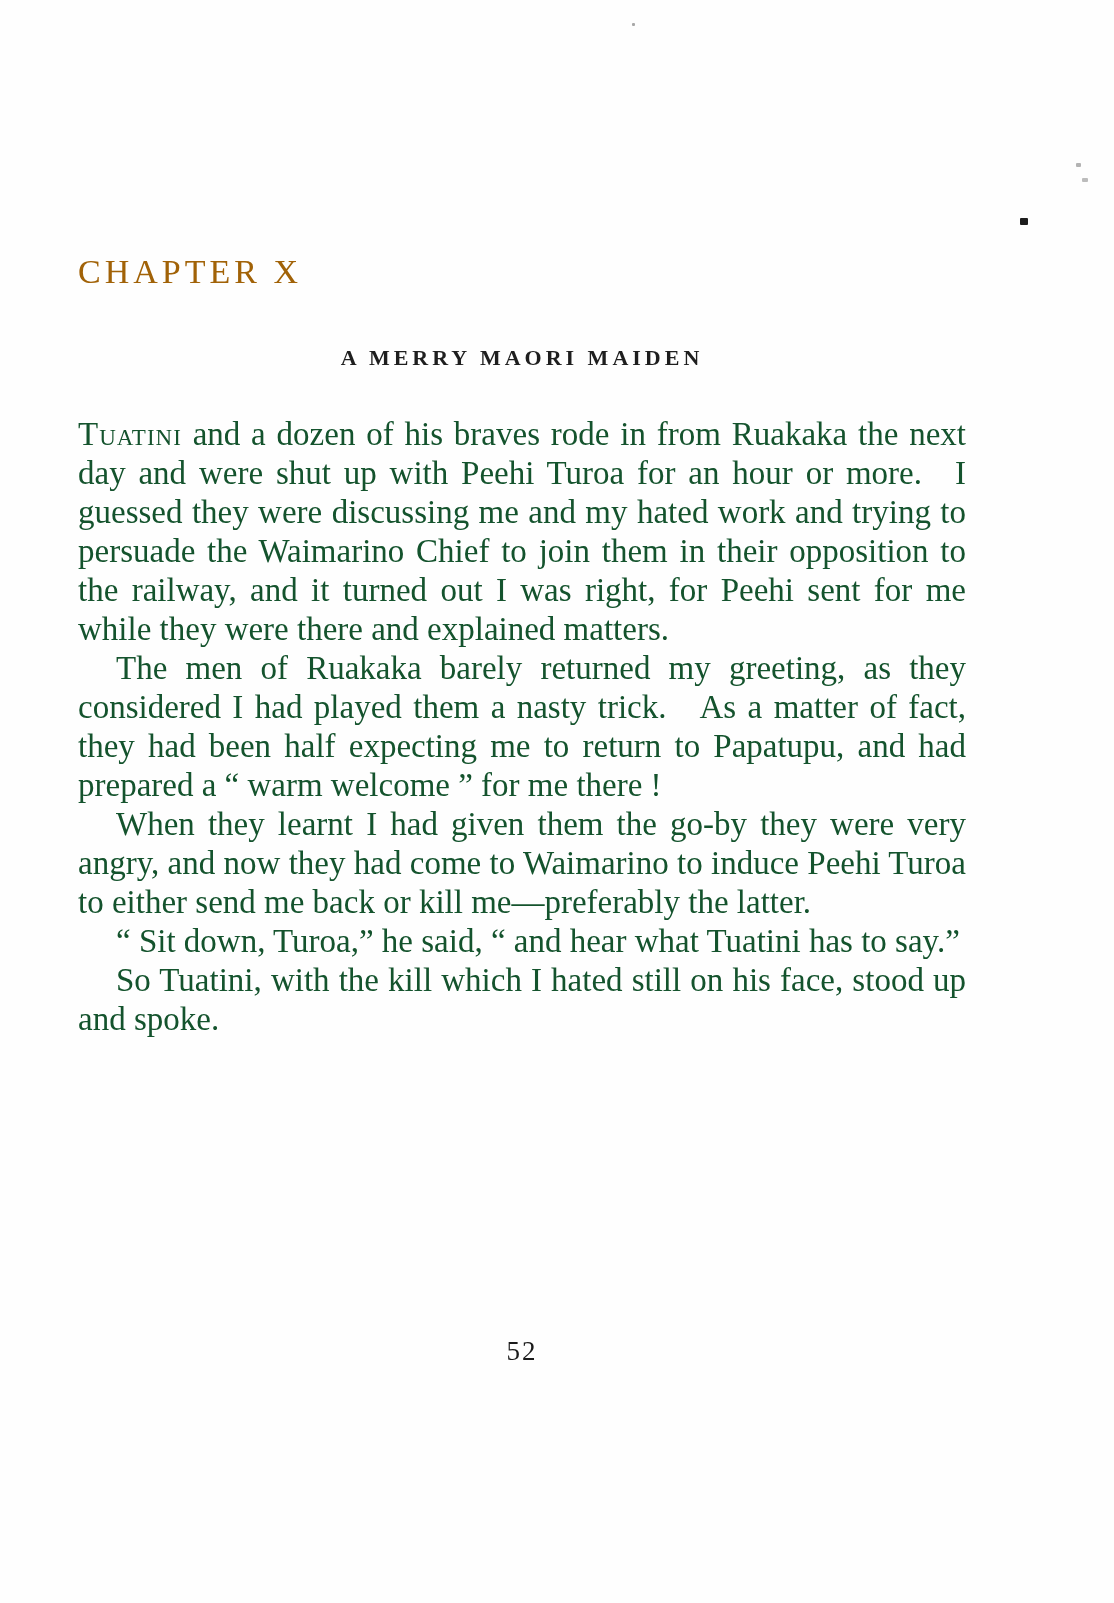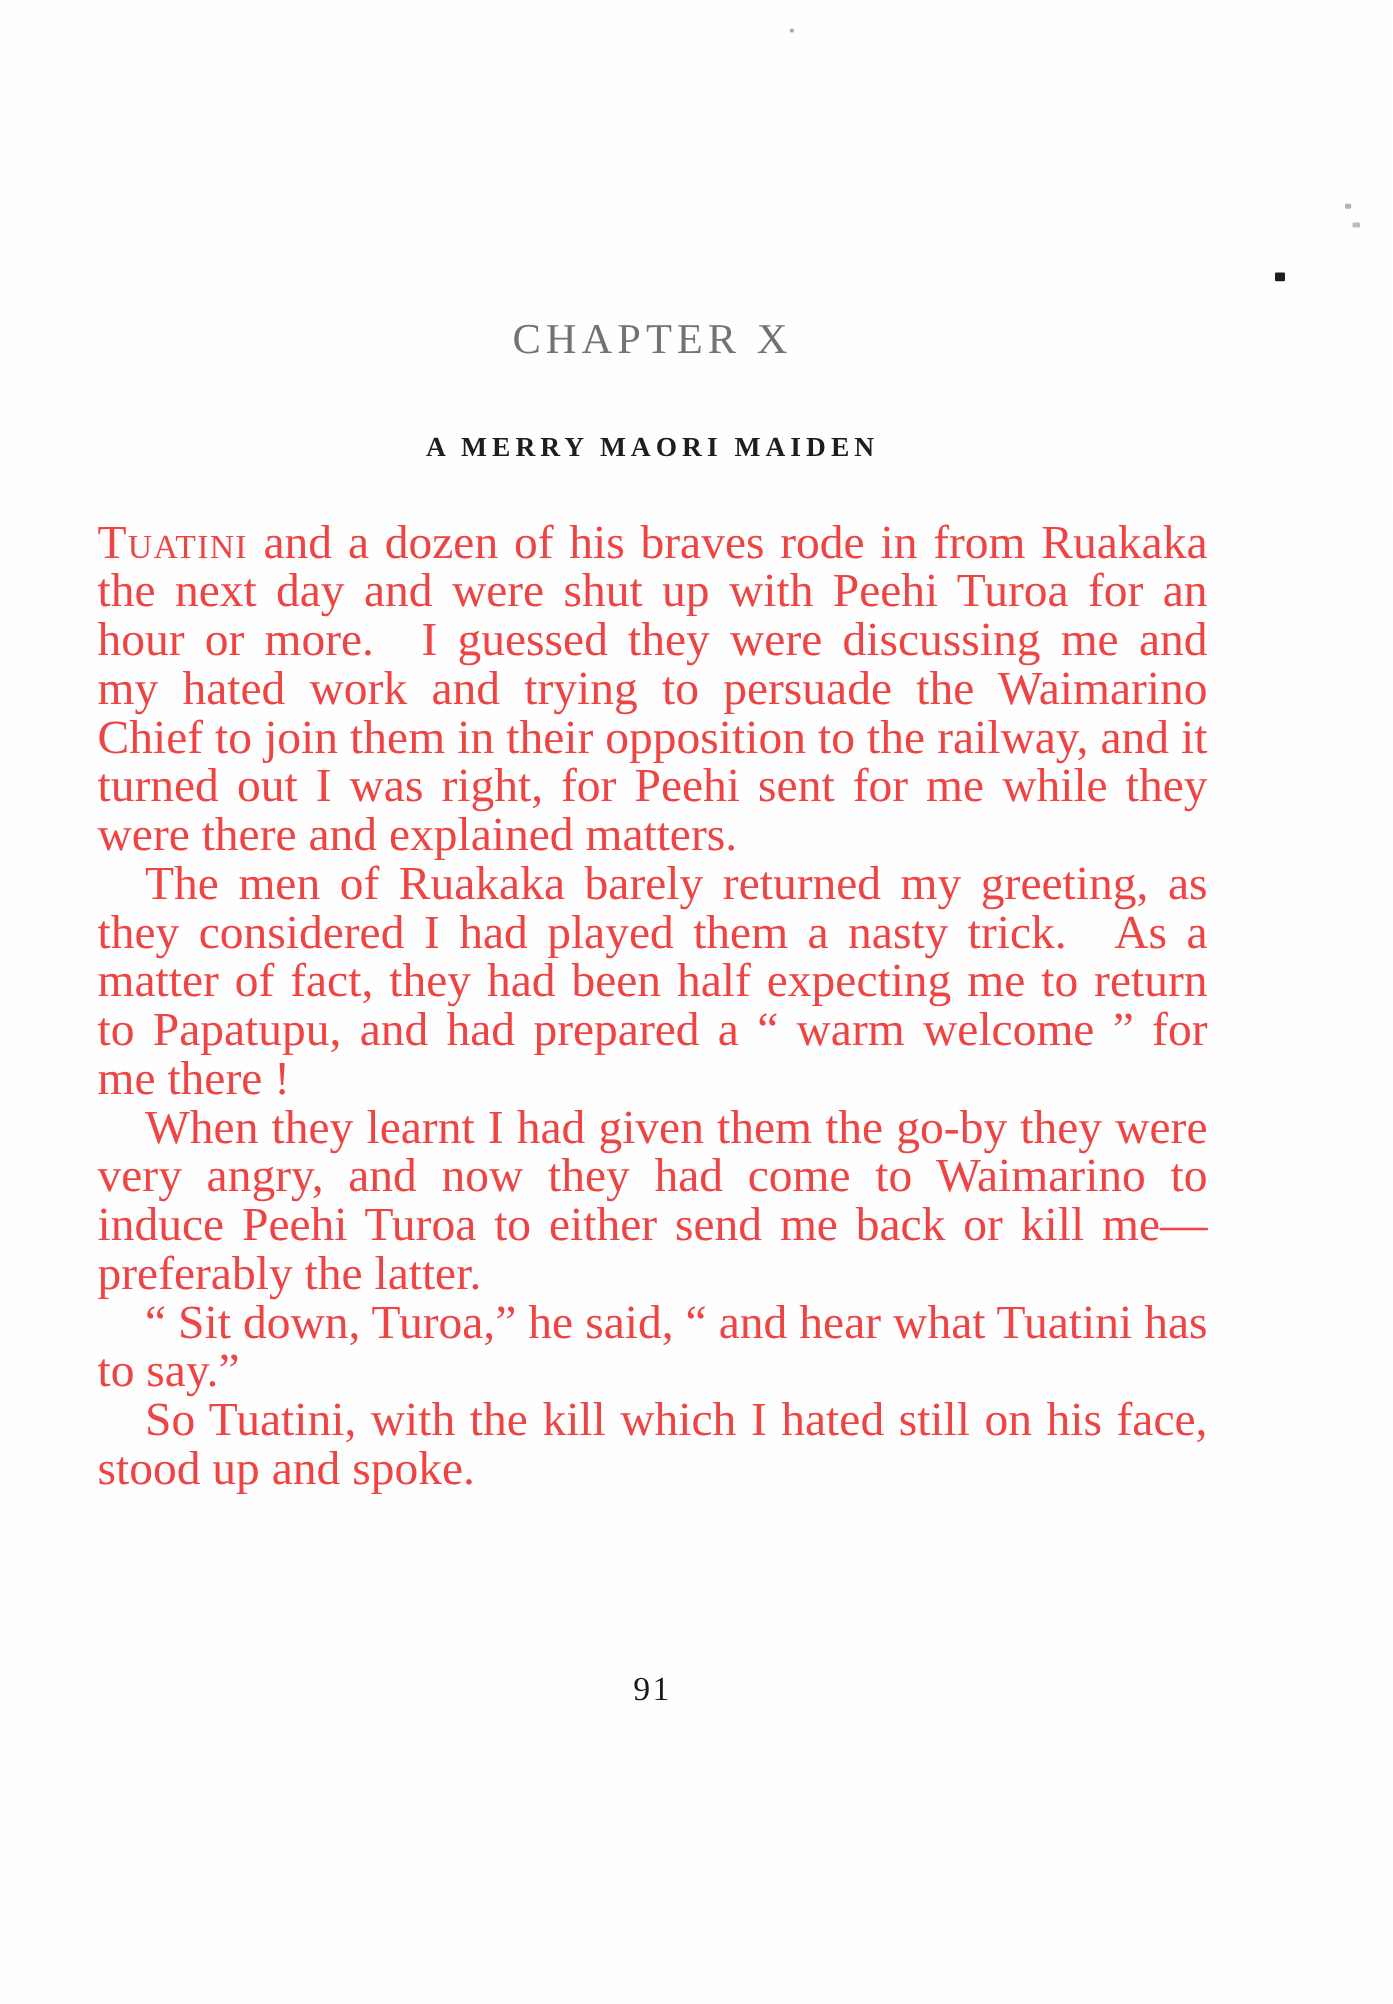--- a/index.html
+++ b/index.html
@@ -13,46 +13,46 @@
     height: 1603px;
     background: #fefefe;
     color: #1b1b1b;
     font-family: "Liberation Serif", serif;
     overflow: hidden;
     box-sizing: border-box;
     padding-top: 255px;
   }
   .chapter {
     margin: 0;
-    text-align: center;
+    text-align: left;
     width: 888px;
     margin-left: 78px;
     font-size: 34px;
     font-weight: normal;
     letter-spacing: 4px;
     line-height: 34px;
-    color: #737373;
+    color: #a16207;
   }
   .subtitle {
     margin: 58px 0 0 78px;
     text-align: center;
     width: 888px;
     font-size: 22px;
     font-weight: bold;
     letter-spacing: 4px;
     line-height: 22px;
     color: #1e1e1e;
   }
   .body-text {
     width: 888px;
     margin: 46px 0 0 78px;
-    font-size: 38px;
+    font-size: 33px;
     line-height: 39px;
     text-align: justify;
-    color: #ef4444;
+    color: #14532d;
   }
   .body-text p {
     margin: 0;
     padding: 0;
   }
   .body-text p.indent {
     text-indent: 38px;
   }
   .lead {
     font-variant: small-caps;
@@ -92,15 +92,15 @@
   <h2 class="subtitle">A MERRY MAORI MAIDEN</h2>
 
   <div class="body-text">
     <p><span class="lead">Tuatini</span><span> and a dozen of his braves rode in from Ruakaka the next day and were shut up with Peehi Turoa for an hour or more. I guessed they were discussing me and my hated work and trying to persuade the Waimarino Chief to join them in their opposition to the railway, and it turned out I was right, for Peehi sent for me while they were there and explained matters.</span></p>
     <p class="indent">The men of Ruakaka barely returned my greeting, as they considered I had played them a nasty trick. As a matter of fact, they had been half expecting me to return to Papatupu, and had prepared a “ warm welcome ” for me there !</p>
     <p class="indent">When they learnt I had given them the go-by they were very angry, and now they had come to Waimarino to induce Peehi Turoa to either send me back or kill me—preferably the latter.</p>
     <p class="indent">“ Sit down, Turoa,” he said, “ and hear what Tuatini has to say.”</p>
     <p class="indent">So Tuatini, with the kill which I hated still on his face, stood up and spoke.</p>
   </div>
 
-  <div class="page-number">91</div>
+  <div class="page-number">52</div>
 
 </div>
 
 </body></html>

